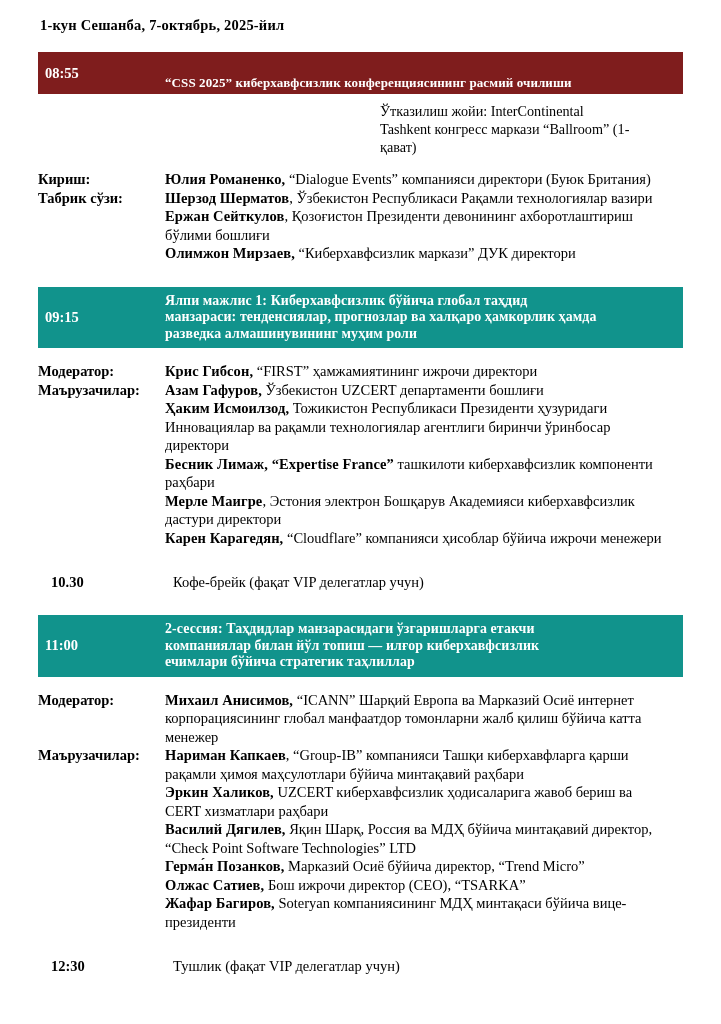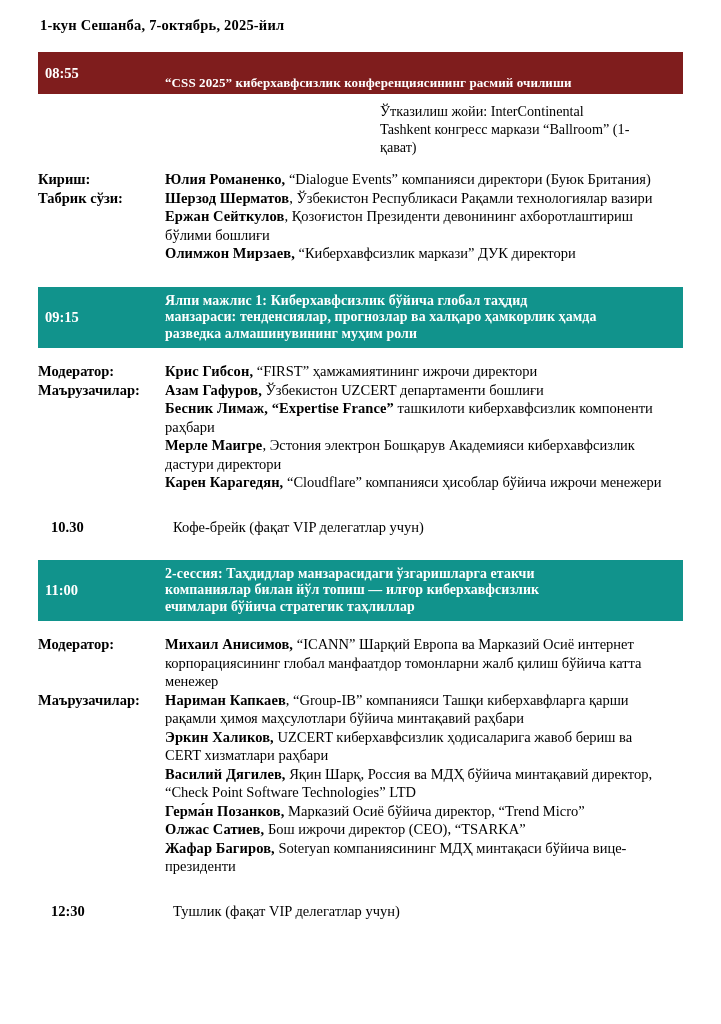--- a/index.html
+++ b/index.html
@@ -78,20 +78,21 @@
       <div class="srow">
         <div class="slabel">Модератор:</div>
         <div class="scontent">
           <p class="entry"><b>Крис Гибсон,</b><span> “FIRST” ҳамжамиятининг ижрочи директори</span></p>
         </div>
       </div>
       <div class="srow">
         <div class="slabel">Маърузачилар:</div>
         <div class="scontent">
           <p class="entry"><b>Азам Гафуров,</b><span> Ўзбекистон UZCERT департаменти бошлиғи</span></p>
+          <p class="entry"><b>Ҳаким Исмоилзод,</b><span> Тожикистон Республикаси Президенти ҳузуридаги Инновациялар ва рақамли технологиялар агентлиги биринчи ўринбосар директори</span></p>
           <p class="entry"><b>Бесник Лимаж, “Expertise France”</b><span> ташкилоти киберхавфсизлик компоненти раҳбари</span></p>
           <p class="entry"><b>Мерле Маигре</b><span>, Эстония электрон Бошқарув Академияси киберхавфсизлик дастури директори</span></p>
           <p class="entry"><b>Карен Карагедян,</b><span> “Cloudflare” компанияси ҳисоблар бўйича ижрочи менежери</span></p>
         </div>
       </div>
     </div>
 
   <div class="break-row">
     <div class="break-time">10.30</div>
     <div class="break-label">Кофе-брейк (фақат VIP делегатлар учун)</div>

